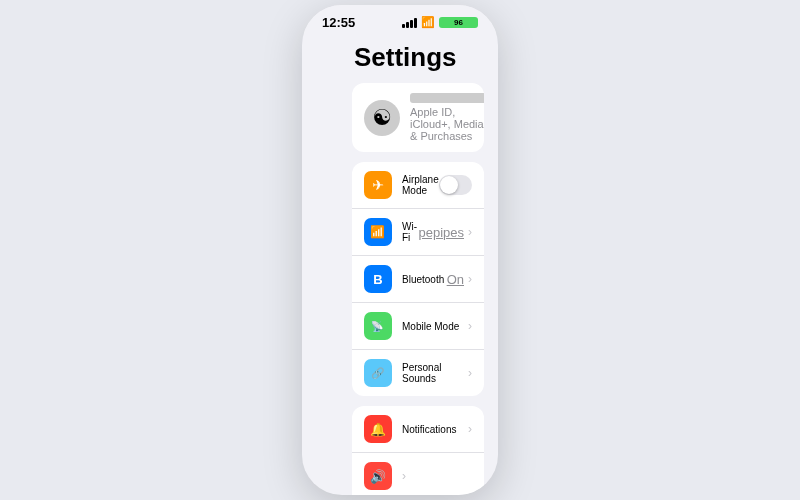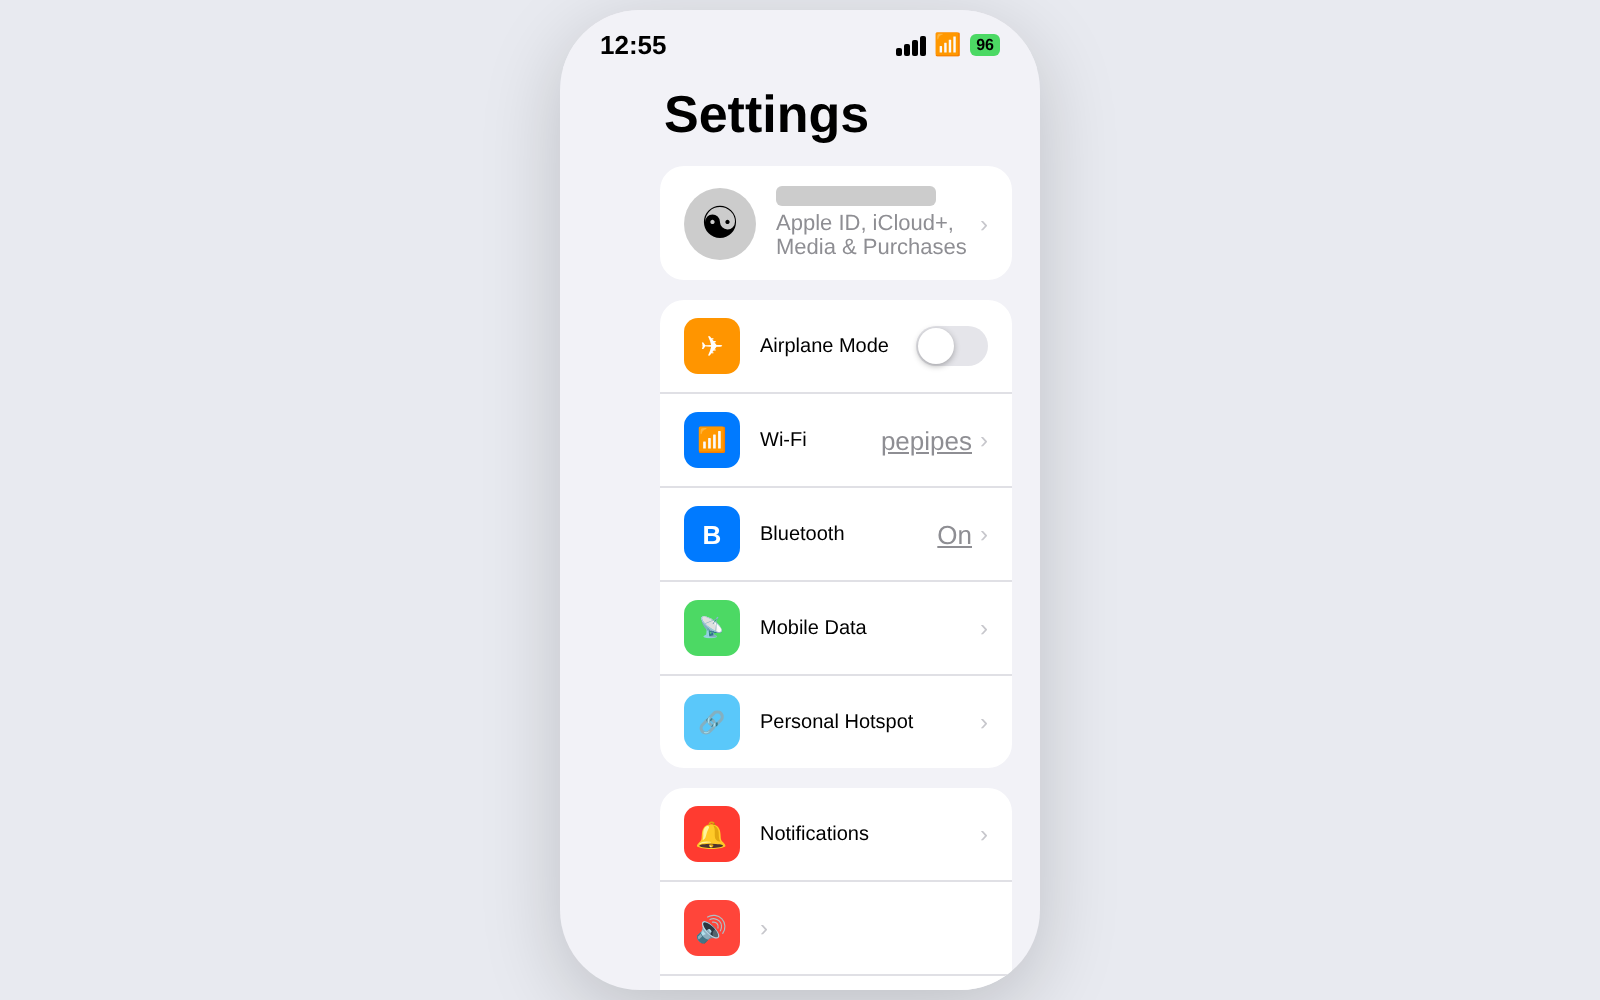--- a/index.html
+++ b/index.html
@@ -7,21 +7,21 @@
       width: 800px;
       height: 500px;
       background: #e8eaf0;
       display: flex;
       justify-content: center;
       align-items: center;
       font-family: -apple-system, 'SF Pro Display', 'Helvetica Neue', sans-serif;
       overflow: hidden;
     }
     .phone-frame {
-      width: 240px;
+      width: 196px;
       height: 490px;
       background: #f2f2f7;
       border-radius: 40px;
       overflow: hidden;
       box-shadow: 0 10px 40px rgba(0,0,0,0.18);
       display: flex;
       flex-direction: column;
       position: relative;
     }
     .status-bar {
@@ -55,21 +55,21 @@
     }
     .wifi-icon {
       font-size: 11px;
       color: #000;
     }
     .battery-badge {
       background: #4cd964;
       color: #000;
       font-size: 8px;
       font-weight: 700;
-      padding: 1px 3px;
+      padding: 1px 15px;
       border-radius: 3px;
     }
     .scroll-content {
       flex: 1;
       overflow: hidden;
       padding: 0 14px;
       margin-left: 36px;
     }
     .page-title {
       font-size: 26px;
@@ -238,27 +238,27 @@
 
       <div class="row">
         <div class="row-icon icon-blue2" style="font-size:13px; font-weight:bold;">B</div>
         <span class="row-label">Bluetooth</span>
         <span class="row-value">On</span>
         <span class="chevron">›</span>
       </div>
 
       <div class="row">
         <div class="row-icon icon-green" style="font-size:10px;">📡</div>
-        <span class="row-label">Mobile Data</span>
+        <span class="row-label">Mobile Mode</span>
         <span class="chevron">›</span>
       </div>
 
       <div class="row">
         <div class="row-icon icon-teal" style="font-size:11px;">🔗</div>
-        <span class="row-label">Personal Hotspot</span>
+        <span class="row-label">Personal Sounds</span>
         <span class="chevron">›</span>
       </div>
     </div>
 
     <div class="section">
 
       <div class="row">
         <div class="row-icon icon-red" style="font-size:13px;">🔔</div>
         <span class="row-label">Notifications</span>
         <span class="chevron">›</span>

